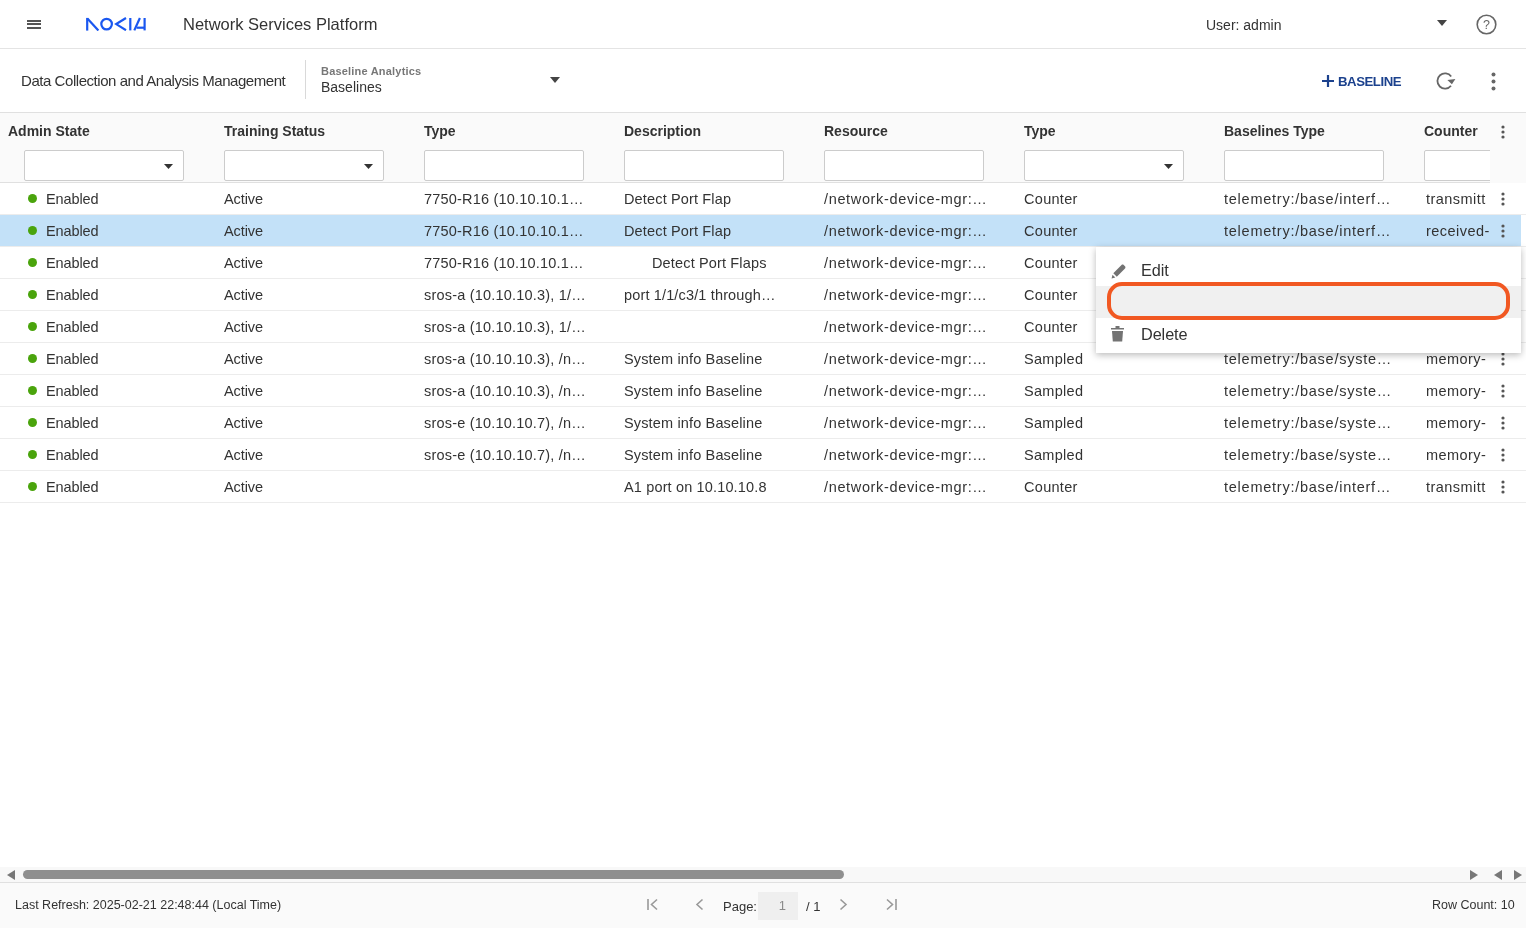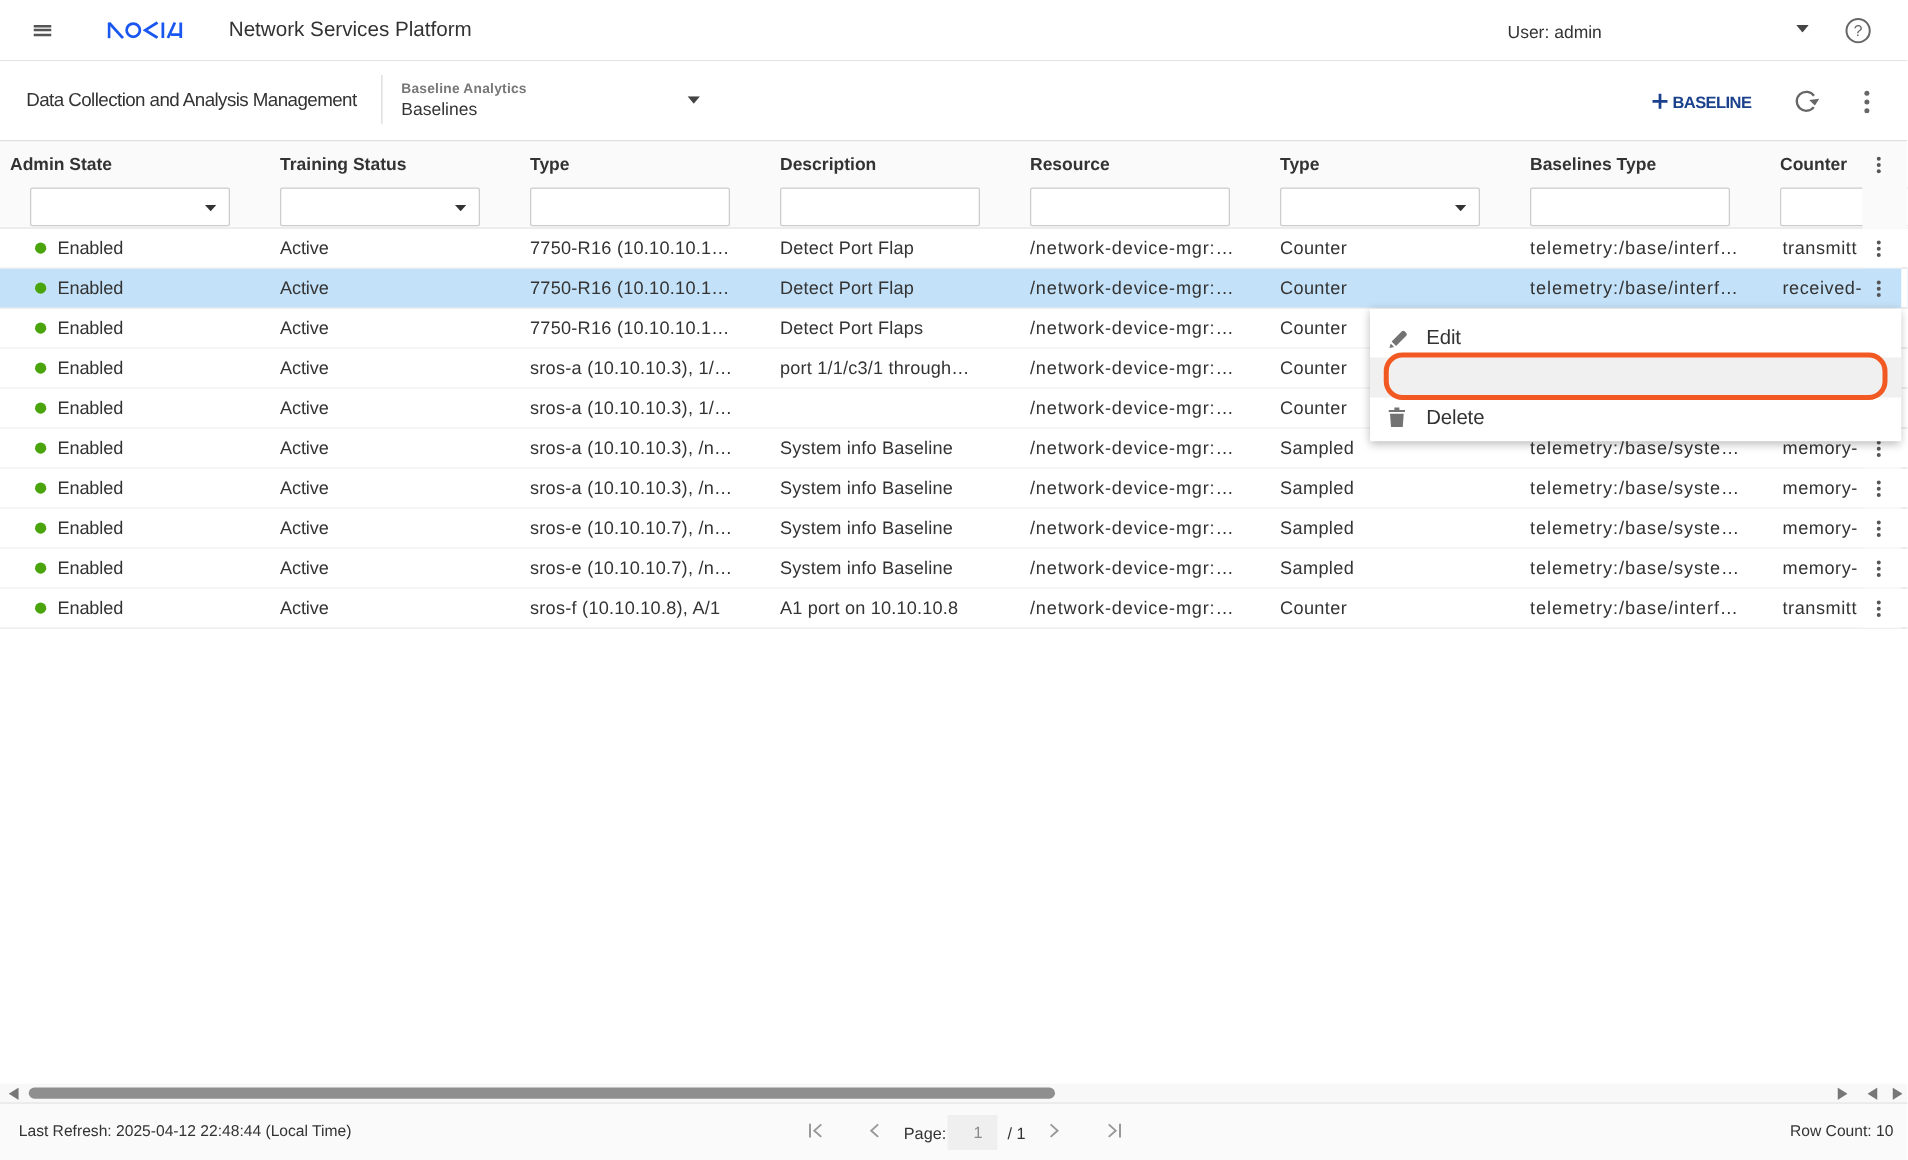--- a/index.html
+++ b/index.html
@@ -204,21 +204,21 @@
           <circle cx="2" cy="2" r="1.6" fill="#555"></circle>
           <circle cx="2" cy="7" r="1.6" fill="#555"></circle>
           <circle cx="2" cy="12" r="1.6" fill="#555"></circle>
         </svg>
   </div>
   <div class="abs row" style="top:247px;">
     <div class="dot"></div>
     <div class="cell" style="left:46px; width:170px;">Enabled</div>
     <div class="cell" style="left:224px; width:190px;">Active</div>
     <div class="cell" style="left:424px; width:190px; letter-spacing:0.2px;">7750-R16 (10.10.10.1…</div>
-    <div class="cell" style="left:624px; width:190px; letter-spacing:0.15px;">Detect Port Flaps</div>
+    <div class="cell" style="left:652px; width:190px; letter-spacing:0.15px;">Detect Port Flaps</div>
     <div class="cell" style="left:824px; width:190px; letter-spacing:0.65px;">/network-device-mgr:…</div>
     <div class="cell" style="left:1024px; width:190px; letter-spacing:0.3px;">Counter</div>
     <div class="cell" style="left:1224px; width:190px; letter-spacing:0.75px;">telemetry:/base/interf…</div>
     <div class="cell" style="left:1426px; width:64px; letter-spacing:0.45px;">transmitt</div>
     <div class="rightzone" style="background:#fff;"></div>
     <svg class="rkebab" width="4" height="14">
           <circle cx="2" cy="2" r="1.6" fill="#555"></circle>
           <circle cx="2" cy="7" r="1.6" fill="#555"></circle>
           <circle cx="2" cy="12" r="1.6" fill="#555"></circle>
         </svg>
@@ -322,21 +322,20 @@
     <svg class="rkebab" width="4" height="14">
           <circle cx="2" cy="2" r="1.6" fill="#555"></circle>
           <circle cx="2" cy="7" r="1.6" fill="#555"></circle>
           <circle cx="2" cy="12" r="1.6" fill="#555"></circle>
         </svg>
   </div>
   <div class="abs row" style="top:471px;">
     <div class="dot"></div>
     <div class="cell" style="left:46px; width:170px;">Enabled</div>
     <div class="cell" style="left:224px; width:190px;">Active</div>
-    <div class="cell" style="left:424px; width:190px; letter-spacing:0.2px;">sros-f (10.10.10.8), A/1</div>
     <div class="cell" style="left:624px; width:190px; letter-spacing:0.15px;">A1 port on 10.10.10.8</div>
     <div class="cell" style="left:824px; width:190px; letter-spacing:0.65px;">/network-device-mgr:…</div>
     <div class="cell" style="left:1024px; width:190px; letter-spacing:0.3px;">Counter</div>
     <div class="cell" style="left:1224px; width:190px; letter-spacing:0.75px;">telemetry:/base/interf…</div>
     <div class="cell" style="left:1426px; width:64px; letter-spacing:0.45px;">transmitt</div>
     <div class="rightzone" style="background:#fff;"></div>
     <svg class="rkebab" width="4" height="14">
           <circle cx="2" cy="2" r="1.6" fill="#555"></circle>
           <circle cx="2" cy="7" r="1.6" fill="#555"></circle>
           <circle cx="2" cy="12" r="1.6" fill="#555"></circle>
@@ -377,21 +376,21 @@
       </svg>
     <svg class="abs" style="left:1494px; top:3px;" width="8" height="10">
         <polygon points="8,0 8,10 0,5" fill="#777"></polygon>
       </svg>
     <svg class="abs" style="left:1514px; top:3px;" width="8" height="10">
         <polygon points="0,0 0,10 8,5" fill="#777"></polygon>
       </svg>
   </div>
 
   <div id="footer" class="abs"></div>
-  <div id="lastrefresh" class="abs">Last Refresh: 2025-04-12 22:48:44 (Local Time)</div>
+  <div id="lastrefresh" class="abs">Last Refresh: 2025-02-21 22:48:44 (Local Time)</div>
   <div id="rowcount" class="abs">Row Count: 10</div>
   <svg class="abs pgic" style="left:646px;" width="13" height="13" viewBox="0 0 13 13">
     <path d="M2,1 L2,12 M11,1.5 L5.5,6.5 L11,11.5" stroke="#999" stroke-width="1.6" fill="none"></path>
   </svg>
   <svg class="abs pgic" style="left:695px;" width="9" height="13" viewBox="0 0 9 13">
     <path d="M7.5,1.5 L2,6.5 L7.5,11.5" stroke="#999" stroke-width="1.6" fill="none"></path>
   </svg>
   <div id="pagelabel" class="abs">Page:</div>
   <div id="pagebox" class="abs">1</div>
   <div id="pageof" class="abs">/ 1</div>

